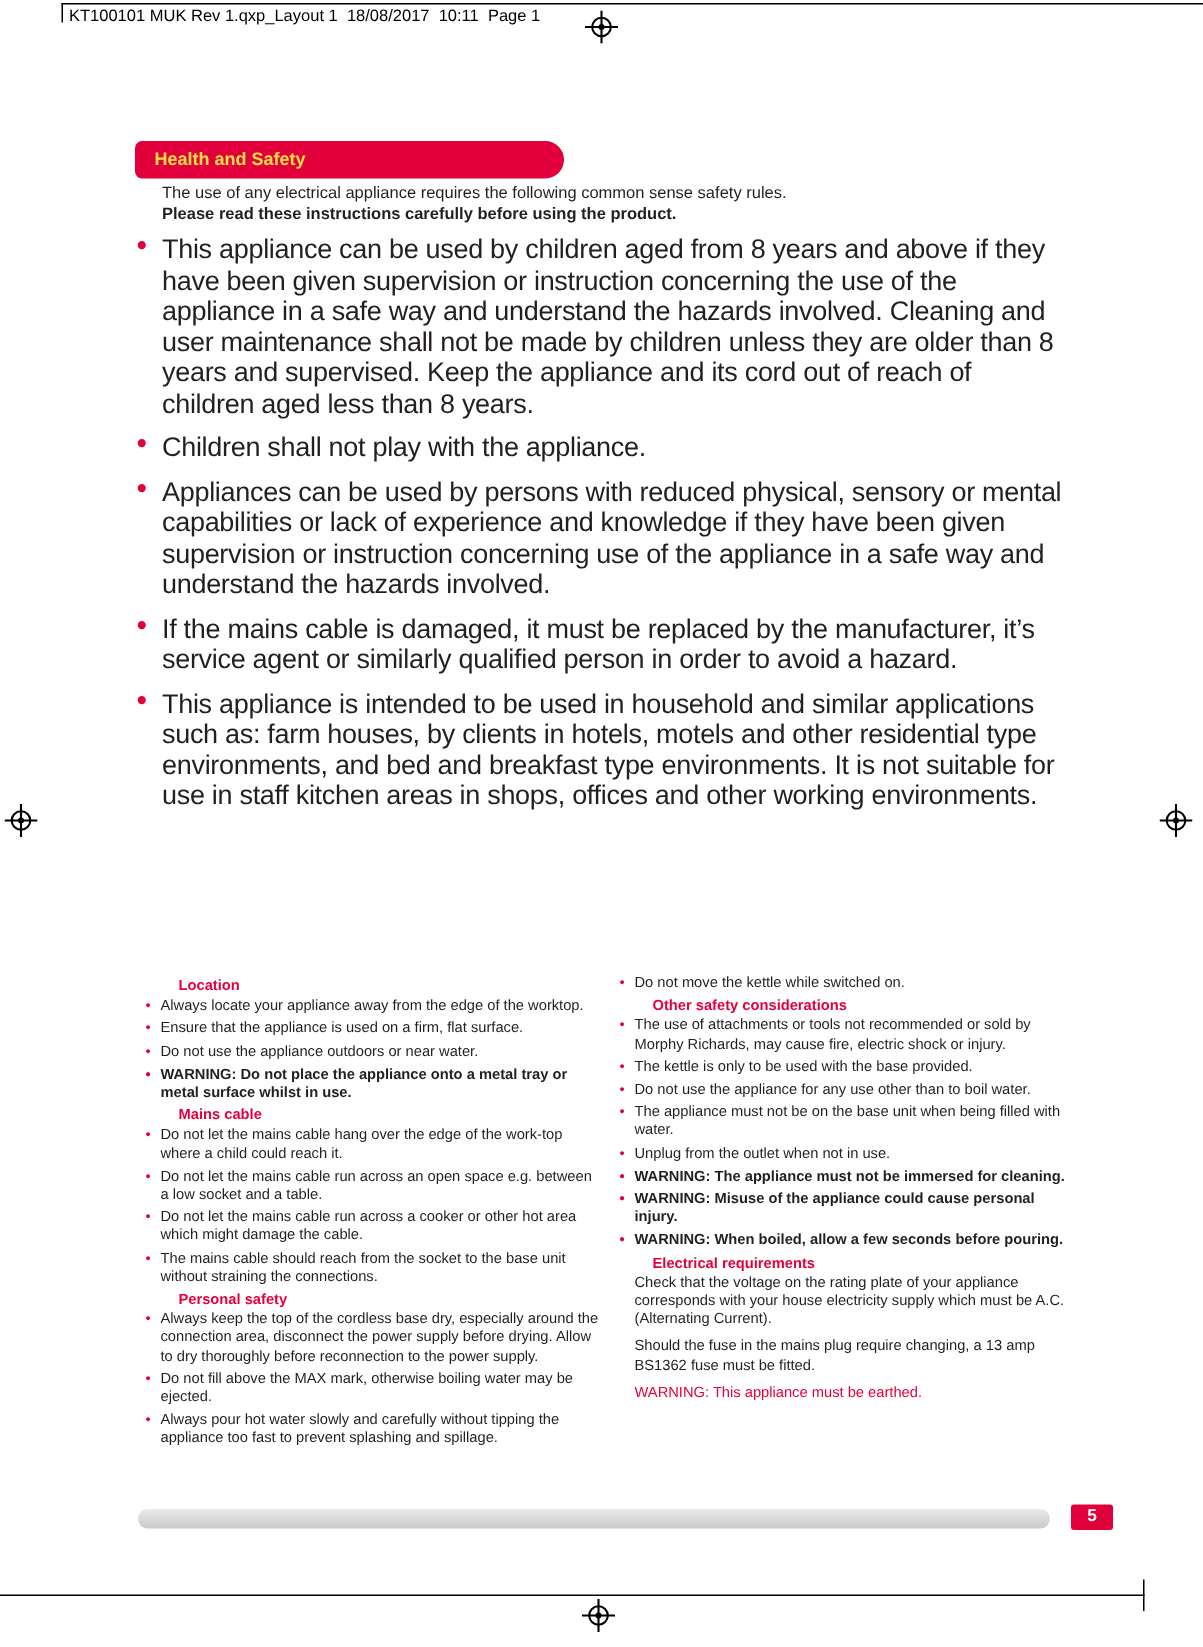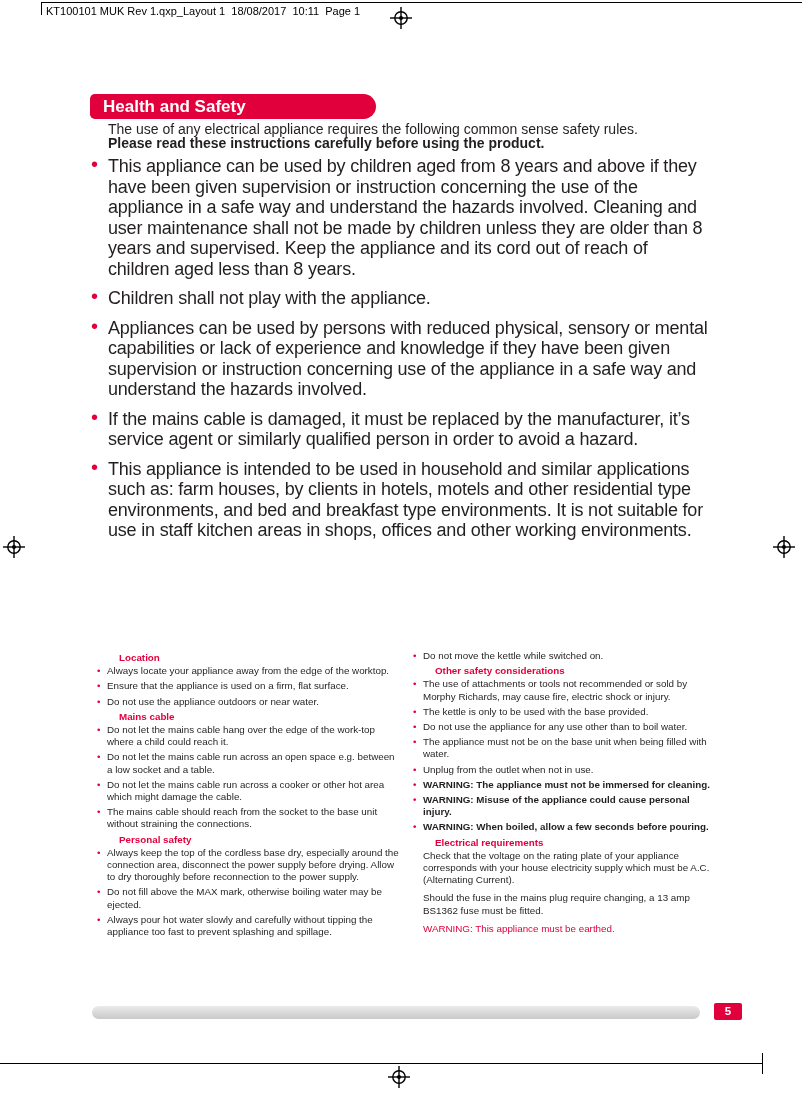--- a/index.html
+++ b/index.html
@@ -20,26 +20,26 @@
   .regmark { position:absolute; width:22px; height:22px; }
   #reg-top    { left:390px; top:7px; }
   #reg-left   { left:3px;   top:536px; }
   #reg-right  { left:773px; top:536px; }
   #reg-bottom { left:388px; top:1066px; }
 
   
   .banner {
     position:absolute; left:90px; top:94px; width:286px; height:25px;
     background:#e2003c; border-radius:5px 13px 13px 5px;
-    color:#ffffff; font-weight:bold; font-size:17px; line-height:25px;
+    color:#fde047; font-weight:bold; font-size:12px; line-height:25px;
     padding-left:13px;
   }
 
   
-  .intro { position:absolute; left:108px; top:123px; width:604px; font-size:14px; line-height:13.5px; }
+  .intro { position:absolute; left:108px; top:123px; width:604px; font-size:11px; line-height:13.5px; }
   .intro .bold { font-weight:bold; }
 
   
   .bullets { position:absolute; left:90px; top:156px; width:622px; }
   .big-item {
     position:relative; padding-left:18px;
     font-size:18px; line-height:20.5px; margin-bottom:9px;
     letter-spacing:-0.2px;
   }
   .bigdot { position:absolute; left:1px; top:-2px; color:#e2003c; font-size:20px; }
@@ -134,20 +134,21 @@
   </div>
 </div>
 
 <div class="columns">
 
   <div class="col">
     <div class="col-heading">Location</div>
     <div class="col-item"><span class="dot"></span><span>Always locate your appliance away from the edge of the worktop.</span></div>
     <div class="col-item"><span class="dot"></span><span>Ensure that the appliance is used on a firm, flat surface.</span></div>
     <div class="col-item"><span class="dot"></span><span>Do not use the appliance outdoors or near water.</span></div>
+    <div class="col-item bold"><span class="dot"></span><span>WARNING: Do not place the appliance onto a metal tray or metal surface whilst in use.</span></div>
 
     <div class="col-heading">Mains cable</div>
     <div class="col-item"><span class="dot"></span><span>Do not let the mains cable hang over the edge of the work-top where a child could reach it.</span></div>
     <div class="col-item"><span class="dot"></span><span>Do not let the mains cable run across an open space e.g. between a low socket and a table.</span></div>
     <div class="col-item"><span class="dot"></span><span>Do not let the mains cable run across a cooker or other hot area which might damage the cable.</span></div>
     <div class="col-item"><span class="dot"></span><span>The mains cable should reach from the socket to the base unit without straining the connections.</span></div>
 
     <div class="col-heading">Personal safety</div>
     <div class="col-item"><span class="dot"></span><span>Always keep the top of the cordless base dry, especially around the connection area, disconnect the power supply before drying. Allow to dry thoroughly before reconnection to the power supply.</span></div>
     <div class="col-item"><span class="dot"></span><span>Do not fill above the MAX mark, otherwise boiling water may be ejected.</span></div>

